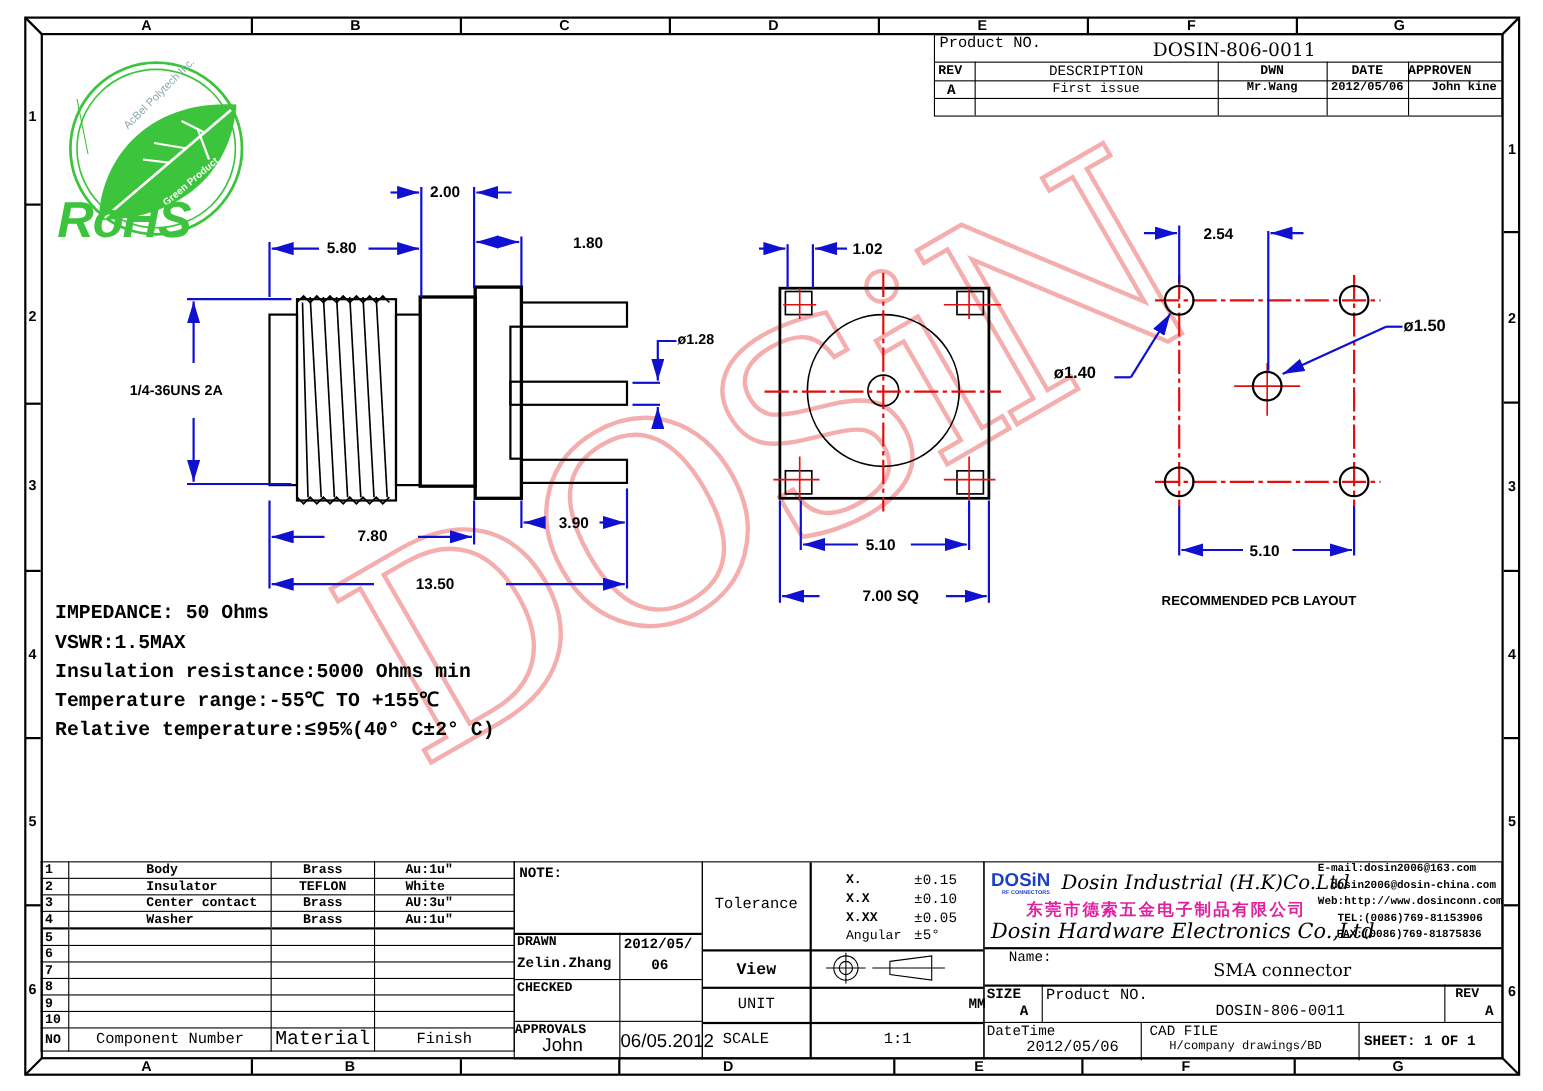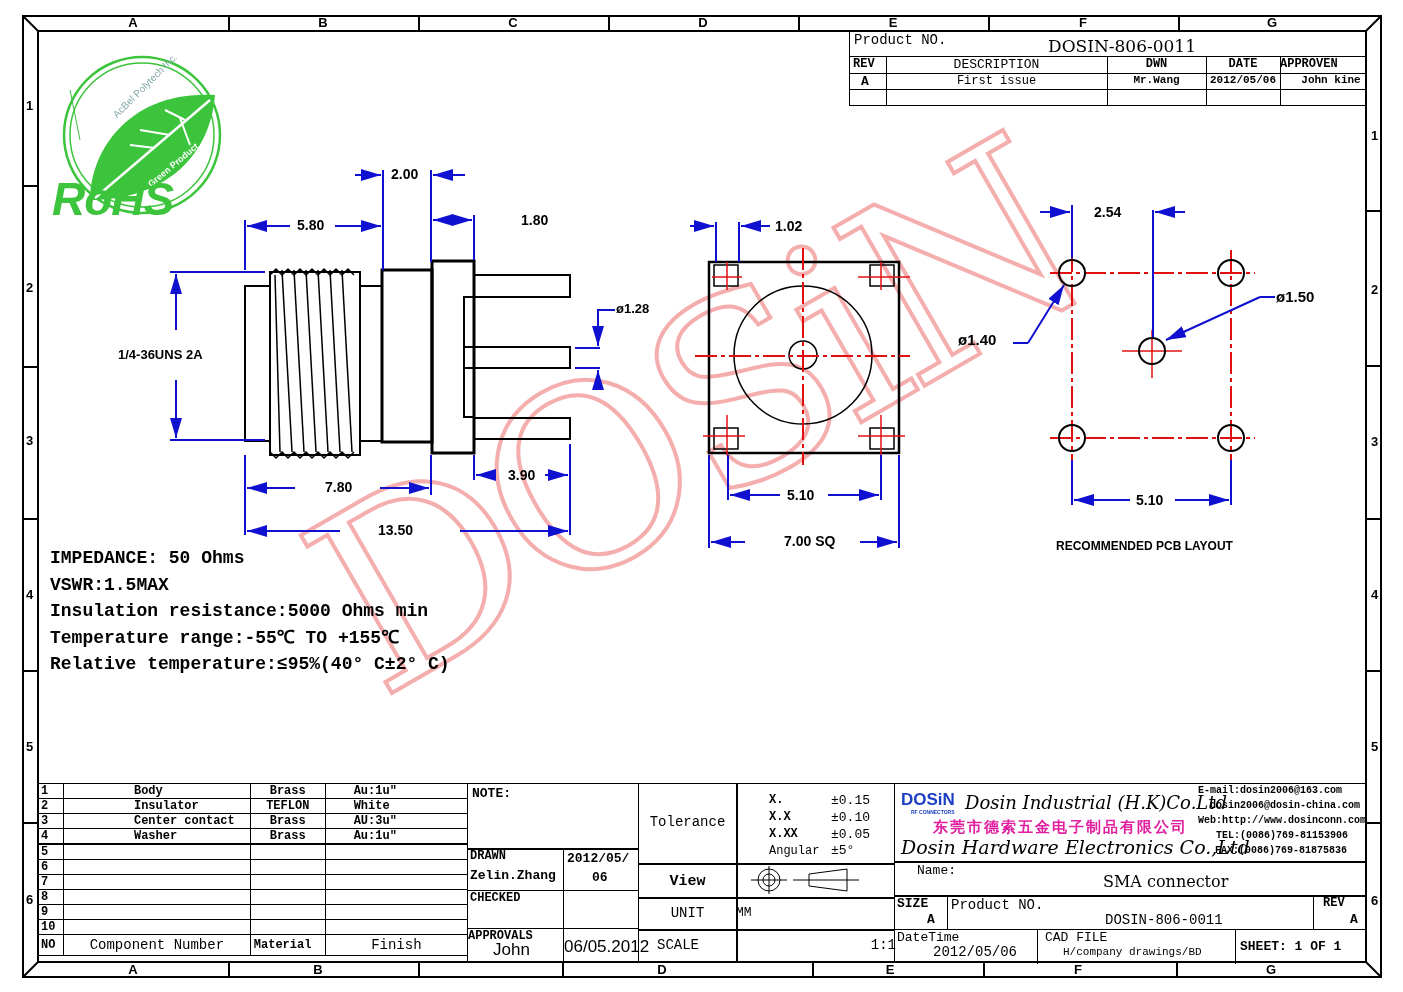--- a/index.html
+++ b/index.html
@@ -357,21 +357,21 @@
       </tr>
     <tr>
         <td style="font-weight:bold">10</td>
         <td></td>
         <td></td>
         <td></td>
       </tr>
     <tr>
       <td style="font-weight:bold;height:20px">NO</td>
       <td style="text-align:center;font-size:14px">Component Number</td>
-      <td style="text-align:left;font-size:12px;font-weight:bold">Material</td>
+      <td style="text-align:left;font-size:18px;font-weight:normal">Material</td>
       <td style="text-align:center;font-size:14px">Finish</td>
     </tr>
   </tbody>
 </table>
 
 <div class="abs" style="left:467px;top:783px;width:172px;height:180px;border:1.5px solid #000;box-sizing:border-box">
   <div class="tb-text serif" style="left:4px;top:2px;font-size:13px;font-weight:bold">NOTE:</div>
   <div class="abs" style="left:0;top:64px;width:100%;border-top:2px solid #000"></div>
   <div class="abs" style="left:95px;top:64px;height:116px;border-left:1.5px solid #000"></div>
   <div class="abs" style="left:0;top:106px;width:100%;border-top:1.5px solid #000"></div>
@@ -403,23 +403,23 @@
   <div class="tb-text" style="left:0;width:97px;text-align:center;top:89px;font-size:15px;font-weight:bold">View</div>
   <svg class="abs" style="left:100px;top:82px" width="155" height="30">
     <circle cx="30" cy="14" r="11" fill="none" stroke="#000" stroke-width="1"></circle>
     <circle cx="30" cy="14" r="6" fill="none" stroke="#000" stroke-width="1"></circle>
     <line x1="12" y1="14" x2="48" y2="14" stroke="#000" stroke-width="1"></line>
     <line x1="30" y1="0" x2="30" y2="28" stroke="#000" stroke-width="1"></line>
     <polygon points="70,8 108,3 108,25 70,20" fill="none" stroke="#000" stroke-width="1"></polygon>
     <line x1="54" y1="14" x2="120" y2="14" stroke="#000" stroke-width="1"></line>
   </svg>
   <div class="tb-text serif" style="left:0;width:97px;text-align:center;top:121px;font-size:14px">UNIT</div>
-  <div class="tb-text serif" style="left:97px;width:160px;text-align:left;top:121px;font-size:13px;font-weight:normal">MM</div>
+  <div class="tb-text serif" style="left:97px;width:160px;text-align:right;top:121px;font-size:13px;font-weight:bold">MM</div>
   <div class="tb-text serif" style="left:18px;top:153px;font-size:14px">SCALE</div>
-  <div class="tb-text" style="left:97px;width:160px;text-align:right;top:153px;font-size:14px">1:1</div>
+  <div class="tb-text" style="left:97px;width:160px;text-align:center;top:153px;font-size:14px">1:1</div>
 </div>
 
 <div class="abs" style="left:894px;top:783px;width:472px;height:180px;border:1.5px solid #000;box-sizing:border-box">
   <div class="abs" style="left:6px;top:6px;font-family:'Liberation Sans',sans-serif;font-weight:bold;font-size:17px;color:#1a3fc4">DOSiN</div>
   <div class="abs" style="left:16px;top:25px;font-family:'Liberation Sans',sans-serif;font-size:5px;color:#1a3fc4;font-weight:bold">RF CONNECTORS</div>
   <div class="italic-co" style="left:70px;top:8px;font-size:18px">Dosin Industrial (H.K)Co.Ltd</div>
   <div class="abs" style="left:38px;top:34px;font-size:15px;font-weight:bold;color:#e020a0;letter-spacing:2px">东莞市德索五金电子制品有限公司</div>
   <div class="italic-co" style="left:6px;top:52px;font-size:19px">Dosin Hardware Electronics Co.,Ltd</div>
   <div class="tb-text serif" style="left:303px;top:1px;font-size:10px;font-weight:bold">E-mail:dosin2006@163.com</div>
   <div class="tb-text serif" style="left:315px;top:16px;font-size:10px;font-weight:bold">dosin2006@dosin-china.com</div>

